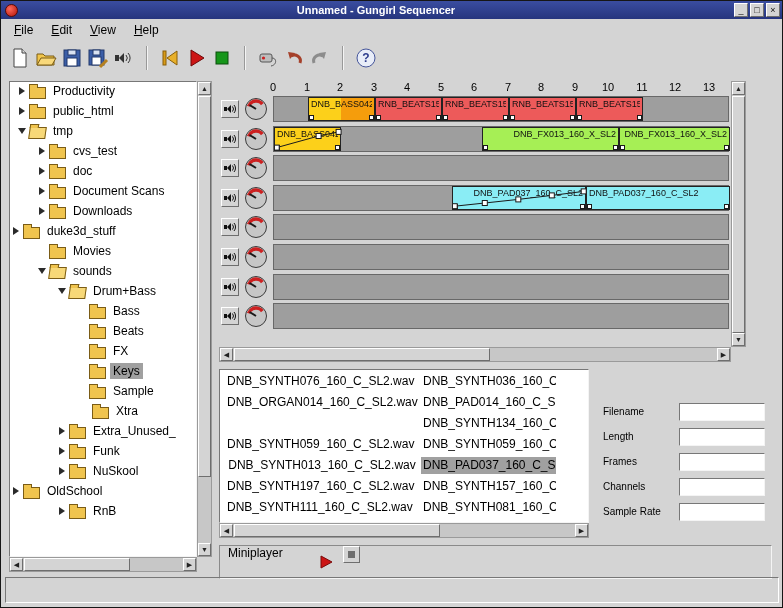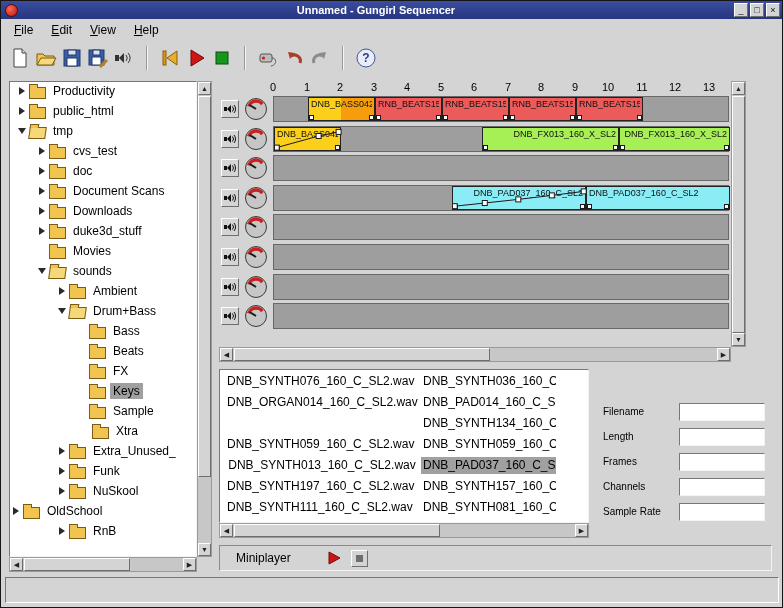--- a/index.html
+++ b/index.html
@@ -44,22 +44,22 @@
     font-size:7px;line-height:11px;text-align:center;color:#222;box-sizing:border-box;}
   .sb-thumb{position:absolute;background:#d4d4d4;border:1px solid;border-color:#fff #6e6e6e #6e6e6e #fff;box-sizing:border-box;}
   .corner{position:absolute;width:15px;height:15px;background:#d4d4d4;}
   #filelist{position:absolute;left:218px;top:368px;width:337px;height:154px;overflow:hidden;}
   .cell{position:absolute;font-size:12px;white-space:nowrap;overflow:hidden;height:17px;line-height:17px;padding:0 2px;}
   .sel-cell{background:#a0a0a0;}
   #details{position:absolute;left:598px;top:372px;width:170px;height:160px;}
   .details-label{position:absolute;left:4px;font-size:10px;line-height:18px;}
   .input{position:absolute;left:80px;height:18px;width:86px;background:#fff;border:1px solid;
     border-color:#777 #f4f4f4 #f4f4f4 #777;box-sizing:border-box;font-size:11px;line-height:16px;padding:0 2px;}
-  #miniplayer{position:absolute;left:218px;top:544px;width:553px;height:26px;border:1px solid;
-    border-color:#8a8a8a #f4f4f4 #f4f4f4 #8a8a8a;box-sizing:border-box;display:flex;align-items:center;padding-left:8px;}
+  #miniplayer{position:absolute;left:218px;top:544px;width:553px;height:34px;border:1px solid;
+    border-color:#8a8a8a #f4f4f4 #f4f4f4 #8a8a8a;box-sizing:border-box;display:flex;}
   .mp-label{font-size:12px;margin-left:8px;}
   .mp-play{margin-left:36px;display:flex;align-items:center;}
   .mp-stop{width:17px;height:17px;margin-left:10px;background:#d4d4d4;border:1px solid;border-color:#fff #6e6e6e #6e6e6e #fff;
     box-sizing:border-box;display:flex;align-items:center;justify-content:center;}
   .mp-stop-inner{width:7px;height:7px;background:#6e6e6e;}
   #statusbar{position:absolute;left:4px;top:576px;width:774px;height:26px;border:1px solid;
     border-color:#777 #fff #fff #777;box-sizing:border-box;font-size:11px;padding:3px 6px;}
 </style>
 </head>
 <body>
@@ -205,45 +205,38 @@
         <div class="folder"></div>
         <div class="tree-label">Document Scans</div>
       </div>
       <div class="tree-row" style="padding-left: 26px;">
         <div class="tree-arrow">
           <div class="tri-r"></div>
         </div>
         <div class="folder"></div>
         <div class="tree-label">Downloads</div>
       </div>
-      <div class="tree-row" style="padding-left: 26px;">
+      <div class="tree-row" style="">
         <div class="tree-arrow">
           <div class="tri-r"></div>
         </div>
         <div class="folder"></div>
         <div class="tree-label">duke3d_stuff</div>
       </div>
       <div class="tree-row" style="padding-left: 26px;">
         <div class="tree-arrow"></div>
         <div class="folder"></div>
         <div class="tree-label">Movies</div>
       </div>
       <div class="tree-row" style="padding-left: 26px;">
         <div class="tree-arrow">
           <div class="tri-d"></div>
         </div>
         <div class="folder open"></div>
         <div class="tree-label">sounds</div>
-      </div>
-      <div class="tree-row" style="padding-left: 46px;">
-        <div class="tree-arrow">
-          <div class="tri-r"></div>
-        </div>
-        <div class="folder"></div>
-        <div class="tree-label">Ambient</div>
       </div>
       <div class="tree-row" style="padding-left: 46px;">
         <div class="tree-arrow">
           <div class="tri-d"></div>
         </div>
         <div class="folder open"></div>
         <div class="tree-label">Drum+Bass</div>
       </div>
       <div class="tree-row" style="padding-left: 66px;">
         <div class="tree-arrow"></div>

